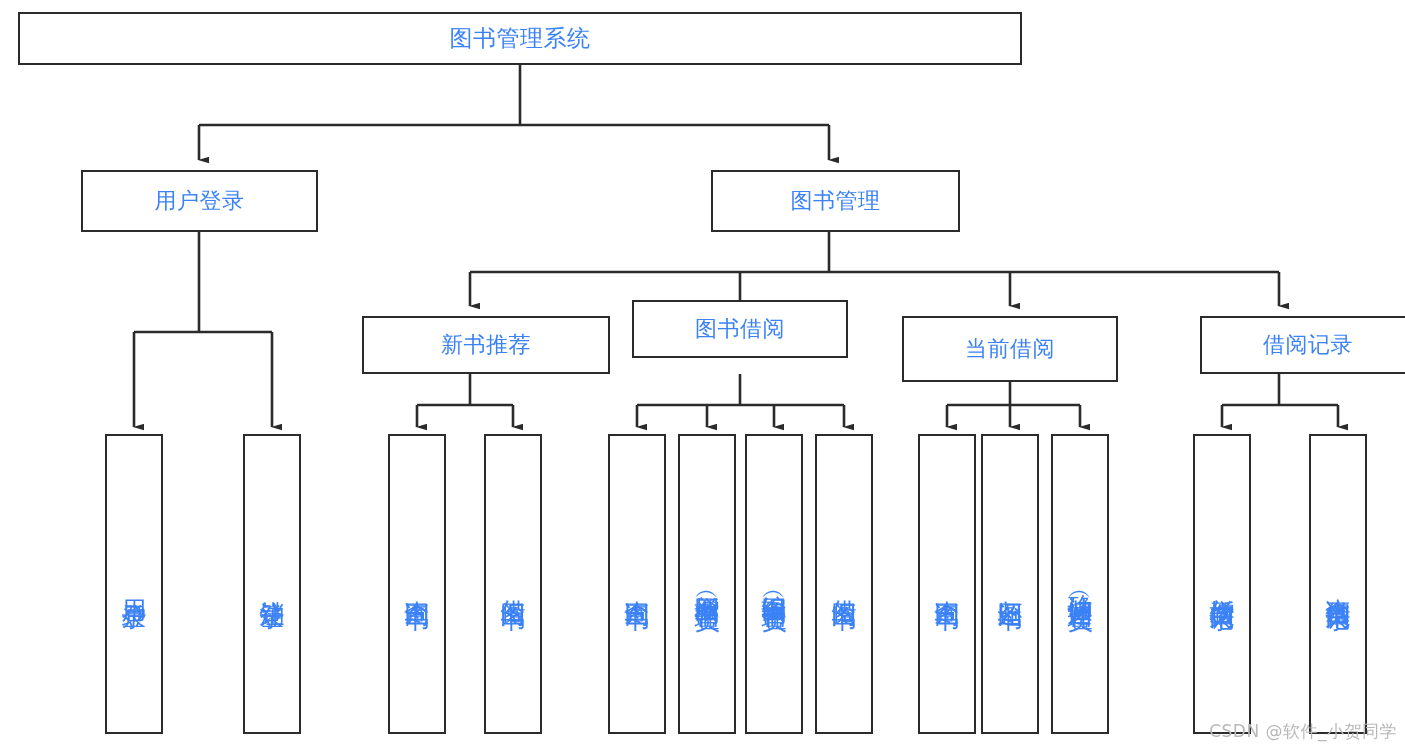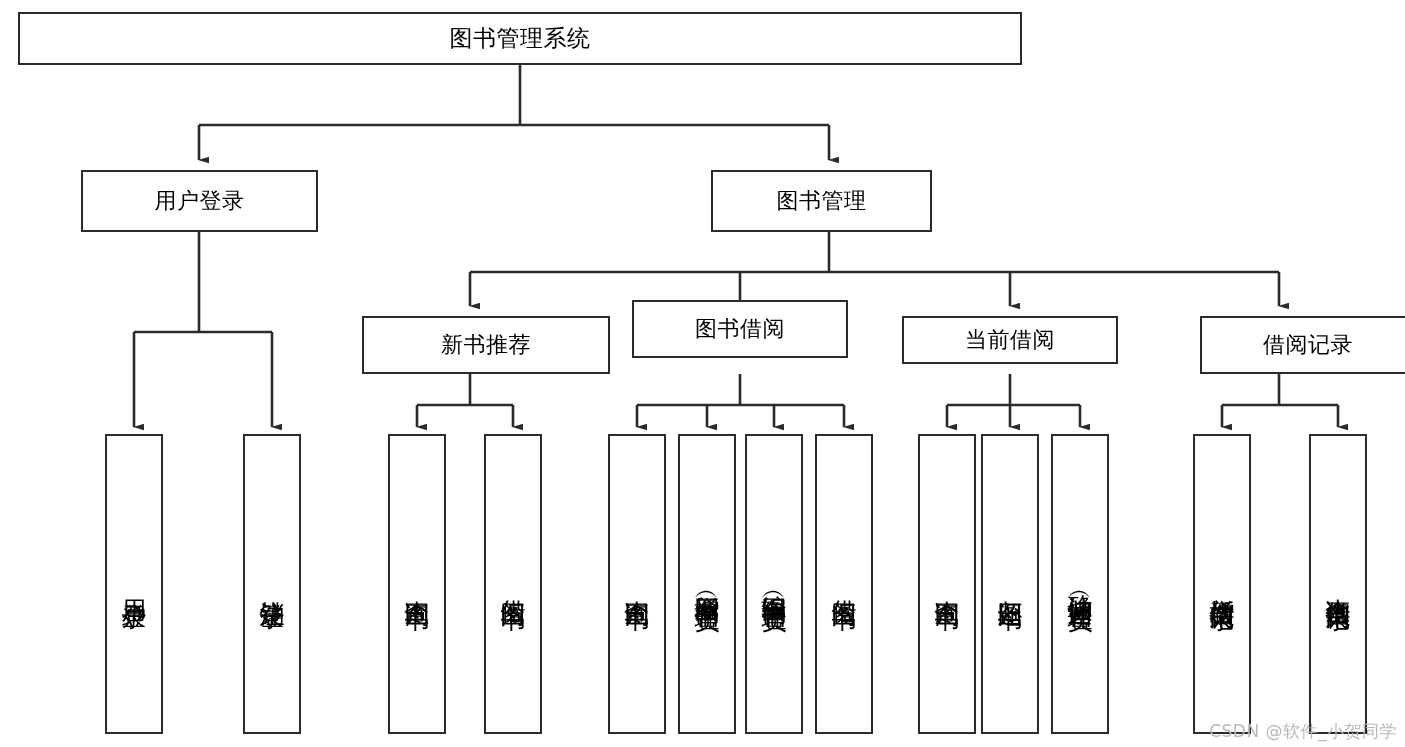--- a/index.html
+++ b/index.html
@@ -28,21 +28,21 @@
     pointer-events: none;
   }
   .node {
     position: absolute;
     box-sizing: border-box;
     background: #ffffff;
     border: 2.5px solid #2b2b2b;
     display: flex;
     align-items: center;
     justify-content: center;
-    color: #000000;
+    color: #3b82f6;
   }
   .node .lbl {
     display: block;
     text-align: center;
     line-height: 1.12;
     letter-spacing: 0.5px;
   }
   
   .node.horiz .lbl {
     font-size: 22px;
@@ -133,33 +133,33 @@
   </svg>
 
   <div class="node horiz root" style="left:18px; top:12px; width:1004px; height:53px;">
     <span class="lbl">图书管理系统</span>
   </div>
 
   <div class="node horiz" style="left:81px; top:170px; width:237px; height:62px;">
     <span class="lbl">用户登录</span>
   </div>
 
-  <div class="node horiz" style="left:711px; top:170px; width:221px; height:62px;">
+  <div class="node horiz" style="left:711px; top:170px; width:249px; height:62px;">
     <span class="lbl">图书管理</span>
   </div>
 
   <div class="node horiz" style="left:362px; top:316px; width:248px; height:58px;">
     <span class="lbl">新书推荐</span>
   </div>
 
   <div class="node horiz" style="left:632px; top:300px; width:216px; height:58px;">
     <span class="lbl">图书借阅</span>
   </div>
 
-  <div class="node horiz" style="left:902px; top:316px; width:216px; height:48px;">
+  <div class="node horiz" style="left:902px; top:316px; width:216px; height:66px;">
     <span class="lbl">当前借阅</span>
   </div>
 
   <div class="node horiz" style="left:1171px; top:316px; width:216px; height:58px;margin-left:29px;">
     <span class="lbl">借阅记录</span>
   </div>
 
   <div class="node vert" style="left:105px; top:434px; width:58px; height:300px;">
     <span class="lbl">用户登录</span>
   </div>

